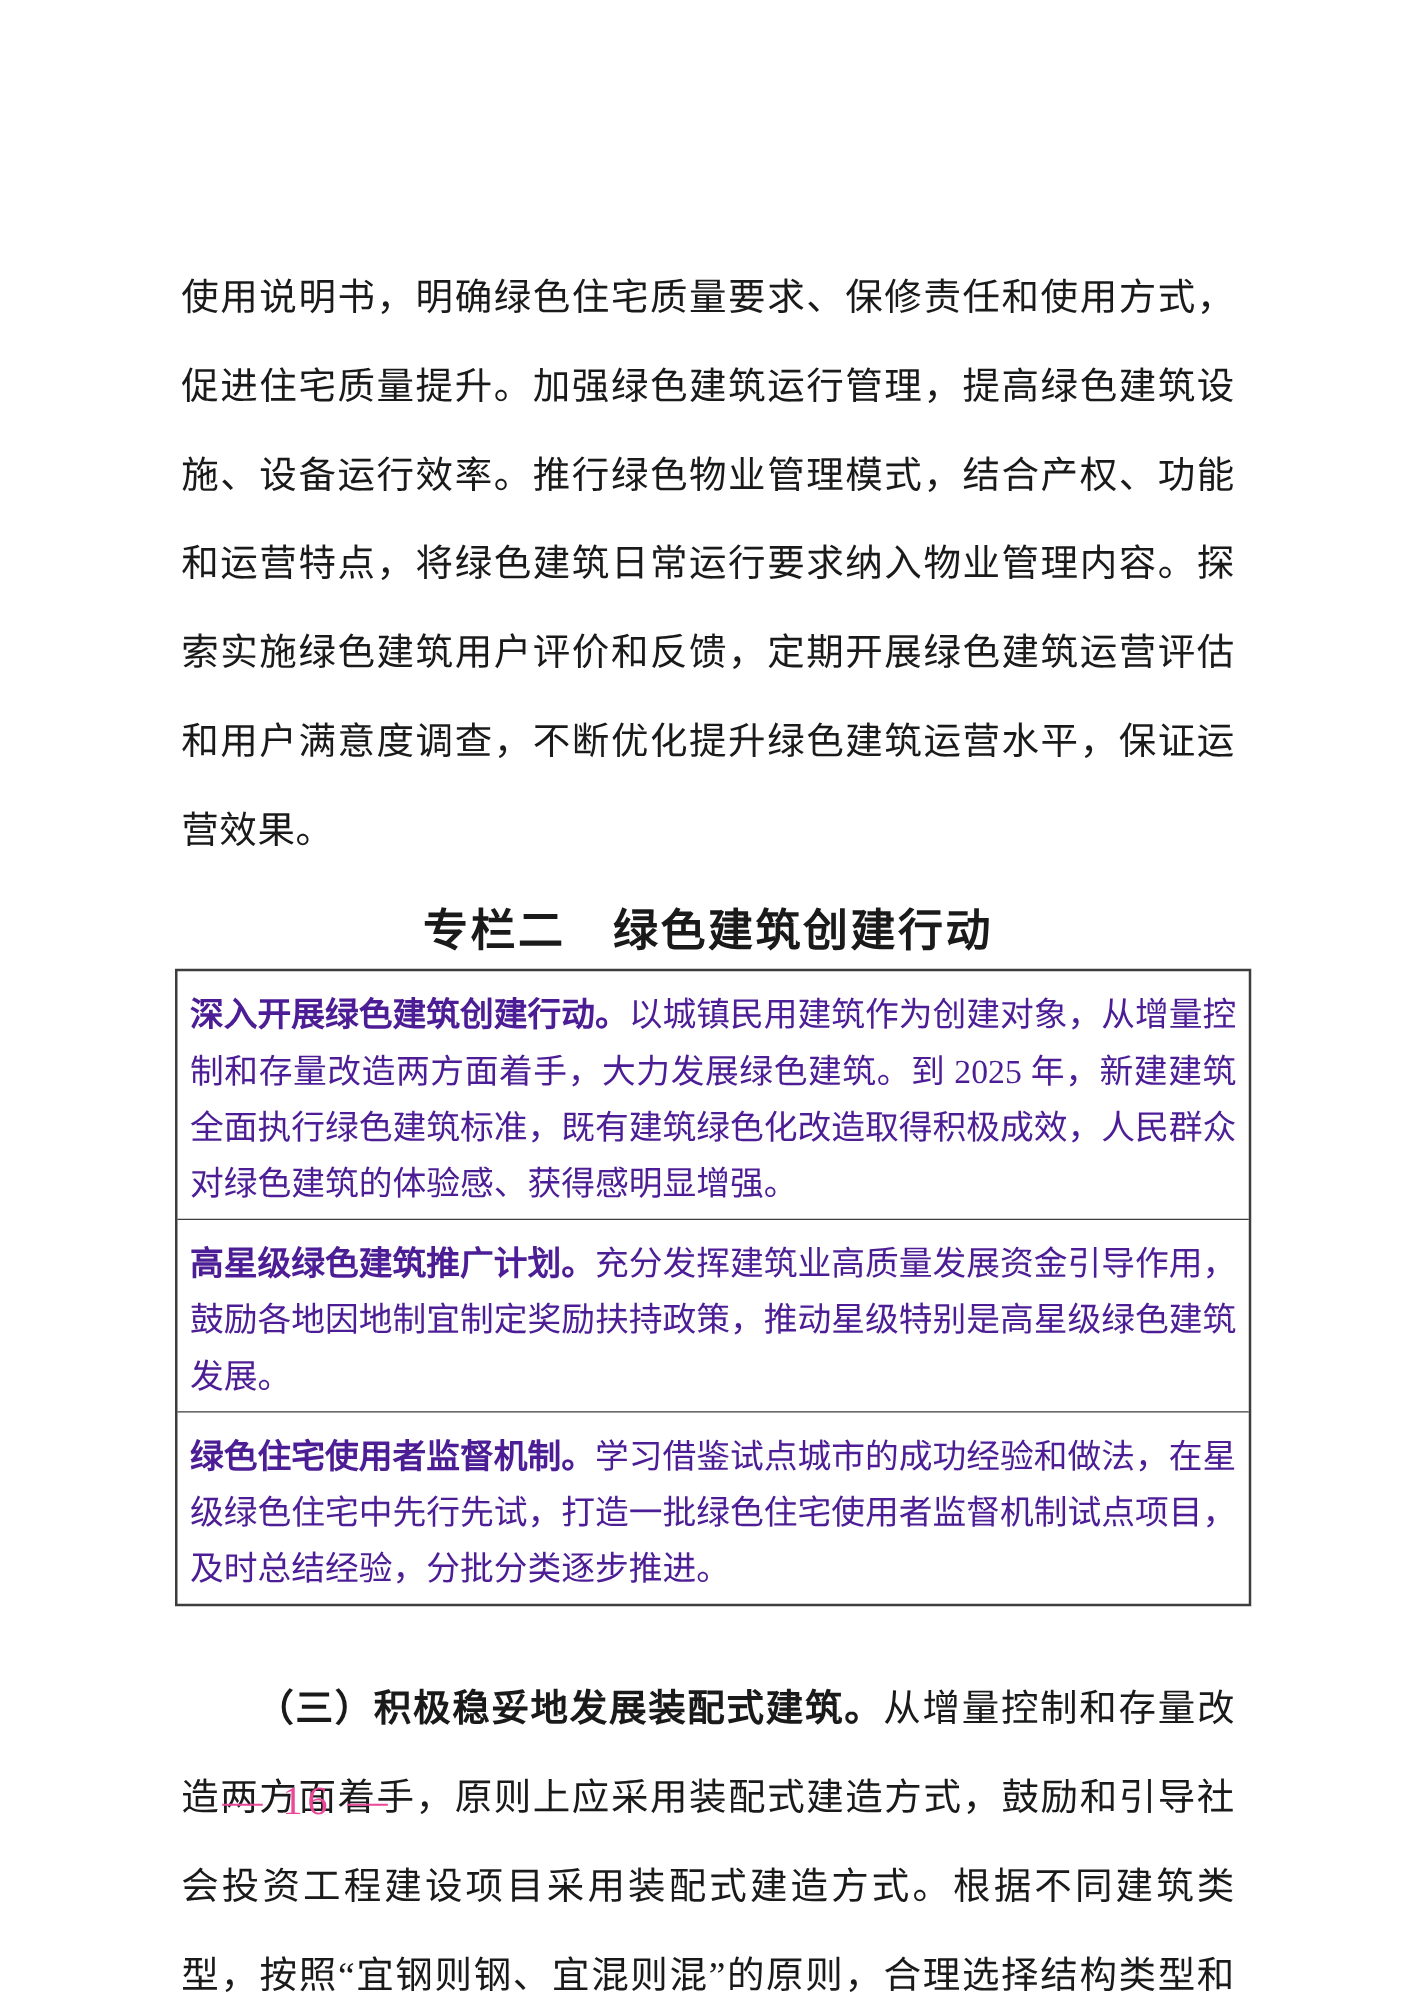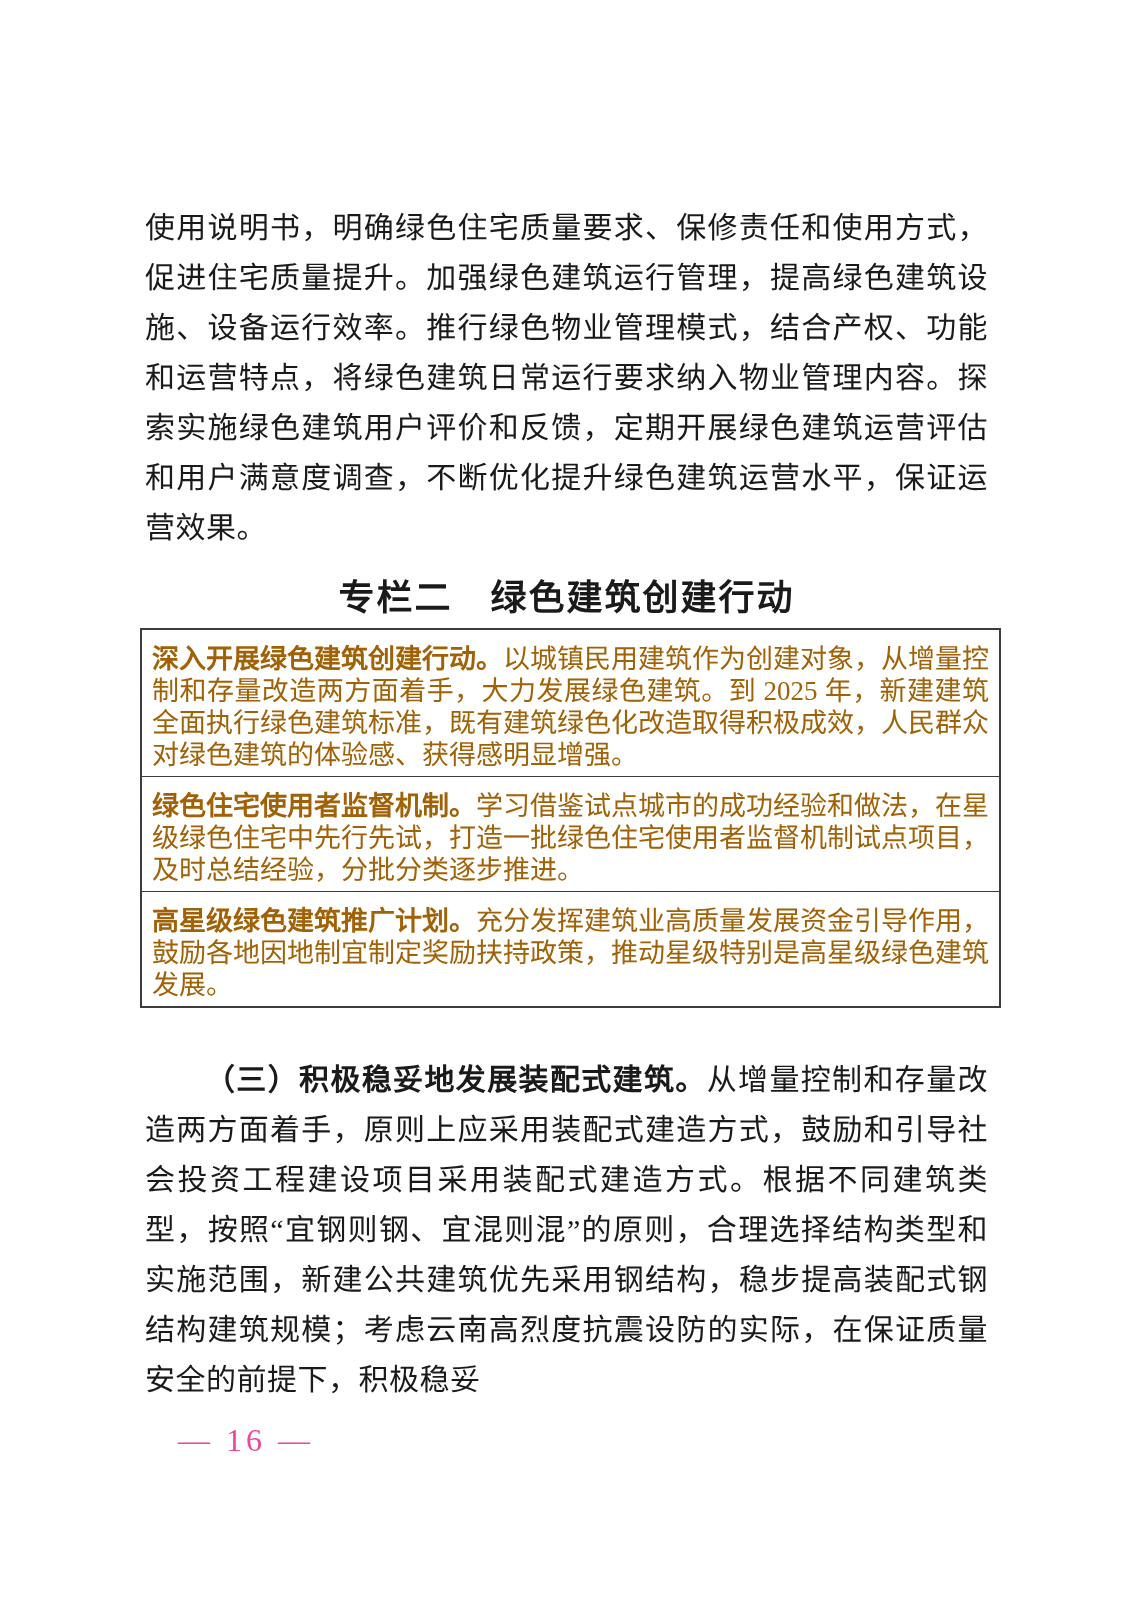--- a/index.html
+++ b/index.html
@@ -15,21 +15,21 @@
     background: #ffffff;
     box-sizing: border-box;
     padding: 203px 143px 0 145px;
     font-family: "Liberation Serif", "DejaVu Serif", serif;
     color: #1a1a1a;
     overflow: hidden;
   }
   .body-text {
     margin: 0;
     font-size: 30px;
-    line-height: 50px;
+    line-height: 71px;
     text-align: justify;
     text-justify: inter-character;
     letter-spacing: 0.5px;
     color: #1a1a1a;
   }
   .panel-title {
     margin: 24px 0 0 0;
     font-size: 36px;
     line-height: 42px;
     font-weight: 700;
@@ -40,24 +40,24 @@
   .panel {
     box-sizing: border-box;
     margin: 9px 0 0 -5px;
     width: 861px;
     border: 2px solid #3d3d3d;
   }
   .panel-cell {
     box-sizing: border-box;
     padding: 13px 10px 5px 10px;
     font-size: 27px;
-    line-height: 32px;
+    line-height: 45px;
     text-align: justify;
     text-justify: inter-character;
-    color: #a16207;
+    color: #4c1d95;
   }
   .panel-cell + .panel-cell {
     border-top: 1px solid #3d3d3d;
   }
   .lead {
     font-weight: 700;
   }
   .section-paragraph {
     margin-top: 47px;
     text-indent: 2em;
@@ -79,24 +79,24 @@
 
   <p class="body-text">使用说明书，明确绿色住宅质量要求、保修责任和使用方式，促进住宅质量提升。加强绿色建筑运行管理，提高绿色建筑设施、设备运行效率。推行绿色物业管理模式，结合产权、功能和运营特点，将绿色建筑日常运行要求纳入物业管理内容。探索实施绿色建筑用户评价和反馈，定期开展绿色建筑运营评估和用户满意度调查，不断优化提升绿色建筑运营水平，保证运营效果。</p>
 
   <h2 class="panel-title">专栏二　绿色建筑创建行动</h2>
 
   <div class="panel">
     <div class="panel-cell">
       <span class="lead">深入开展绿色建筑创建行动。</span><span>以城镇民用建筑作为创建对象，从增量控制和存量改造两方面着手，大力发展绿色建筑。到 2025 年，新建建筑全面执行绿色建筑标准，既有建筑绿色化改造取得积极成效，人民群众对绿色建筑的体验感、获得感明显增强。</span>
     </div>
     <div class="panel-cell">
-      <span class="lead">绿色住宅使用者监督机制。</span><span>学习借鉴试点城市的成功经验和做法，在星级绿色住宅中先行先试，打造一批绿色住宅使用者监督机制试点项目，及时总结经验，分批分类逐步推进。</span>
+      <span class="lead">高星级绿色建筑推广计划。</span><span>充分发挥建筑业高质量发展资金引导作用，鼓励各地因地制宜制定奖励扶持政策，推动星级特别是高星级绿色建筑发展。</span>
     </div>
     <div class="panel-cell">
-      <span class="lead">高星级绿色建筑推广计划。</span><span>充分发挥建筑业高质量发展资金引导作用，鼓励各地因地制宜制定奖励扶持政策，推动星级特别是高星级绿色建筑发展。</span>
+      <span class="lead">绿色住宅使用者监督机制。</span><span>学习借鉴试点城市的成功经验和做法，在星级绿色住宅中先行先试，打造一批绿色住宅使用者监督机制试点项目，及时总结经验，分批分类逐步推进。</span>
     </div>
   </div>
 
   <p class="body-text section-paragraph">
     <span class="lead">（三）积极稳妥地发展装配式建筑。</span><span>从增量控制和存量改造两方面着手，原则上应采用装配式建造方式，鼓励和引导社会投资工程建设项目采用装配式建造方式。根据不同建筑类型，按照“宜钢则钢、宜混则混”的原则，合理选择结构类型和实施范围，新建公共建筑优先采用钢结构，稳步提高装配式钢结构建筑规模；考虑云南高烈度抗震设防的实际，在保证质量安全的前提下，积极稳妥</span>
   </p>
 
   <div class="page-footer">— 16 —</div>
 
 </div>

